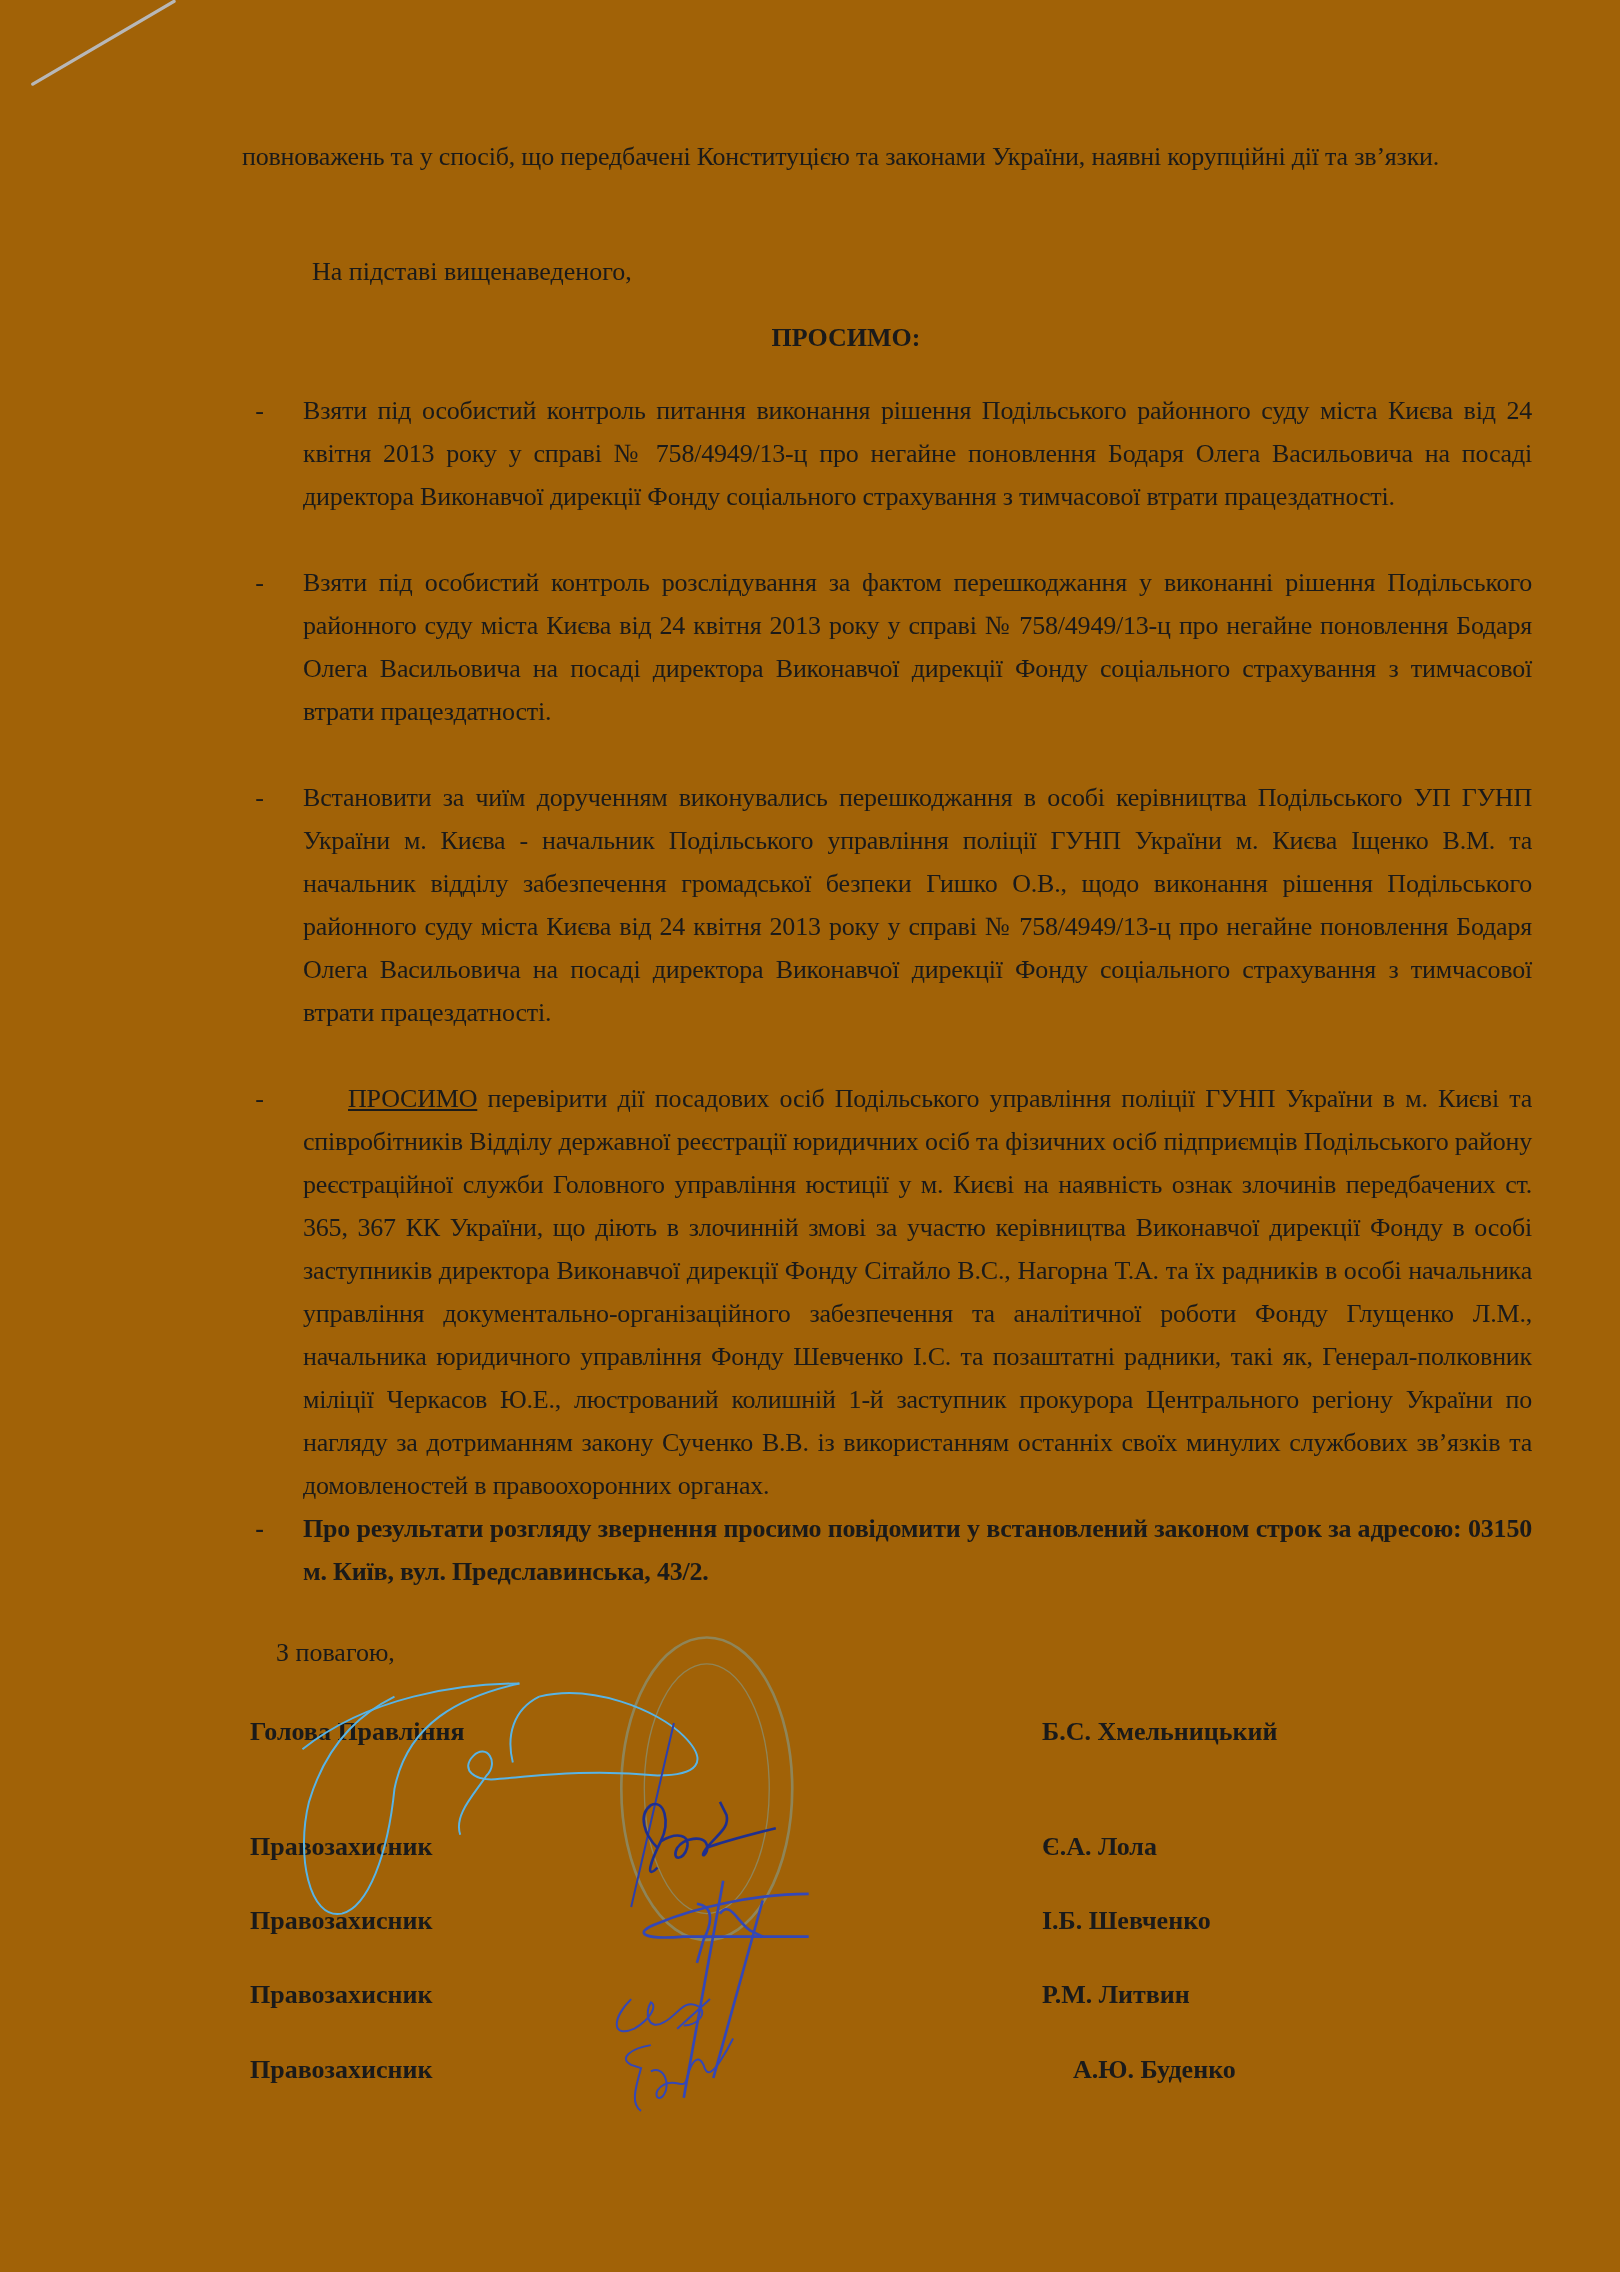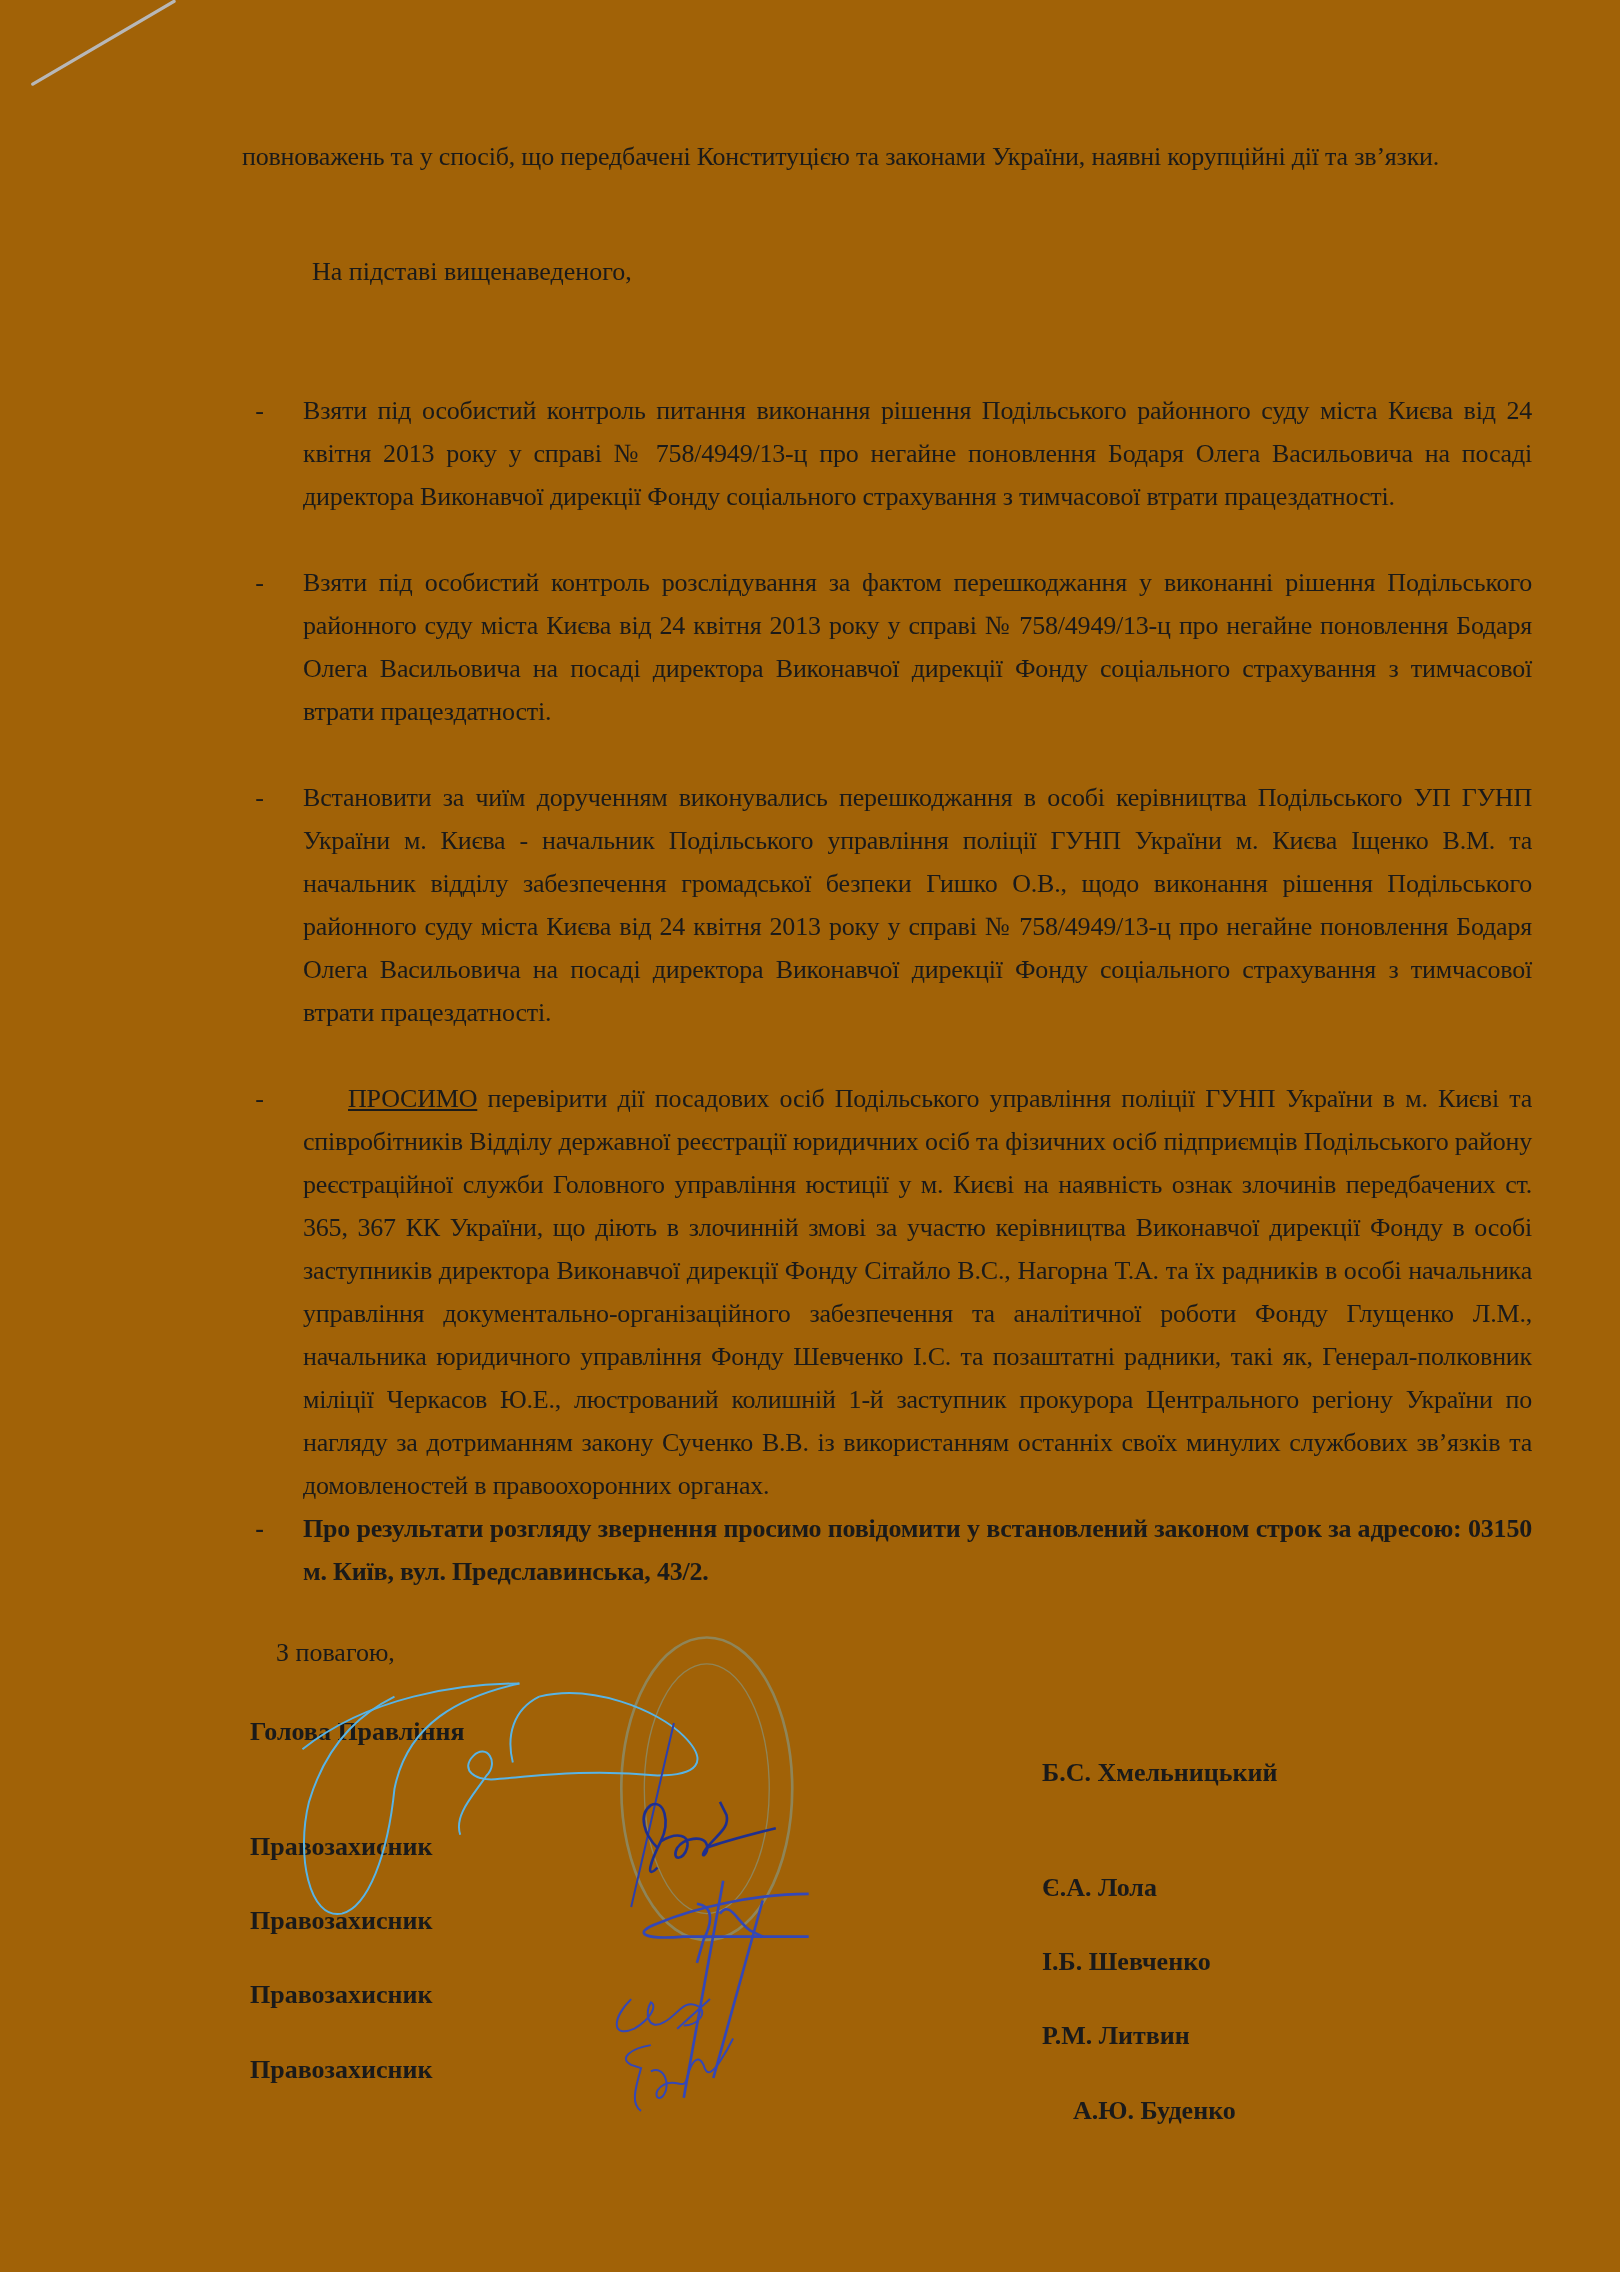--- a/index.html
+++ b/index.html
@@ -109,21 +109,20 @@
       font-weight: bold;
       line-height: 43px;
     }
     .sig-role {
       position: absolute;
       left: 250px;
     }
     .sig-name {
       position: absolute;
       left: 1042px;
-      margin-top: 41px;
     }
     .sig-name.shift {
       left: 1073px;
     }
     .stamp-sig {
       position: absolute;
       left: 0; top: 0;
       width: 1620px; height: 2273px;
       pointer-events: none;
     }
@@ -134,20 +133,21 @@
 <div class="page">
 
   <svg class="corner-mark" viewBox="0 0 260 140">
     <line x1="30" y1="128" x2="245" y2="2" stroke="#b8b8b8" stroke-width="5" stroke-linecap="round"></line>
   </svg>
 
   <div class="text-block intro">повноважень та у спосіб, що передбачені Конституцією та законами України, наявні корупційні дії та зв’язки.</div>
 
   <div class="basis">На підставі вищенаведеного,</div>
 
+  <div class="heading">ПРОСИМО:</div>
 
   <ul class="req-list">
     <li class="req-item gap">
       <span class="bullet">-</span>
       <span>Взяти під особистий контроль питання виконання рішення Подільського районного суду міста Києва від 24 квітня 2013 року у справі № 758/4949/13-ц про негайне поновлення Бодаря Олега Васильовича на посаді директора Виконавчої дирекції Фонду соціального страхування з тимчасової втрати працездатності.</span>
     </li>
     <li class="req-item gap">
       <span class="bullet">-</span>
       <span>Взяти під особистий контроль розслідування за фактом перешкоджання у виконанні рішення Подільського районного суду міста Києва від 24 квітня 2013 року у справі № 758/4949/13-ц про негайне поновлення Бодаря Олега Васильовича на посаді директора Виконавчої дирекції Фонду соціального страхування з тимчасової втрати працездатності.</span>
     </li>

